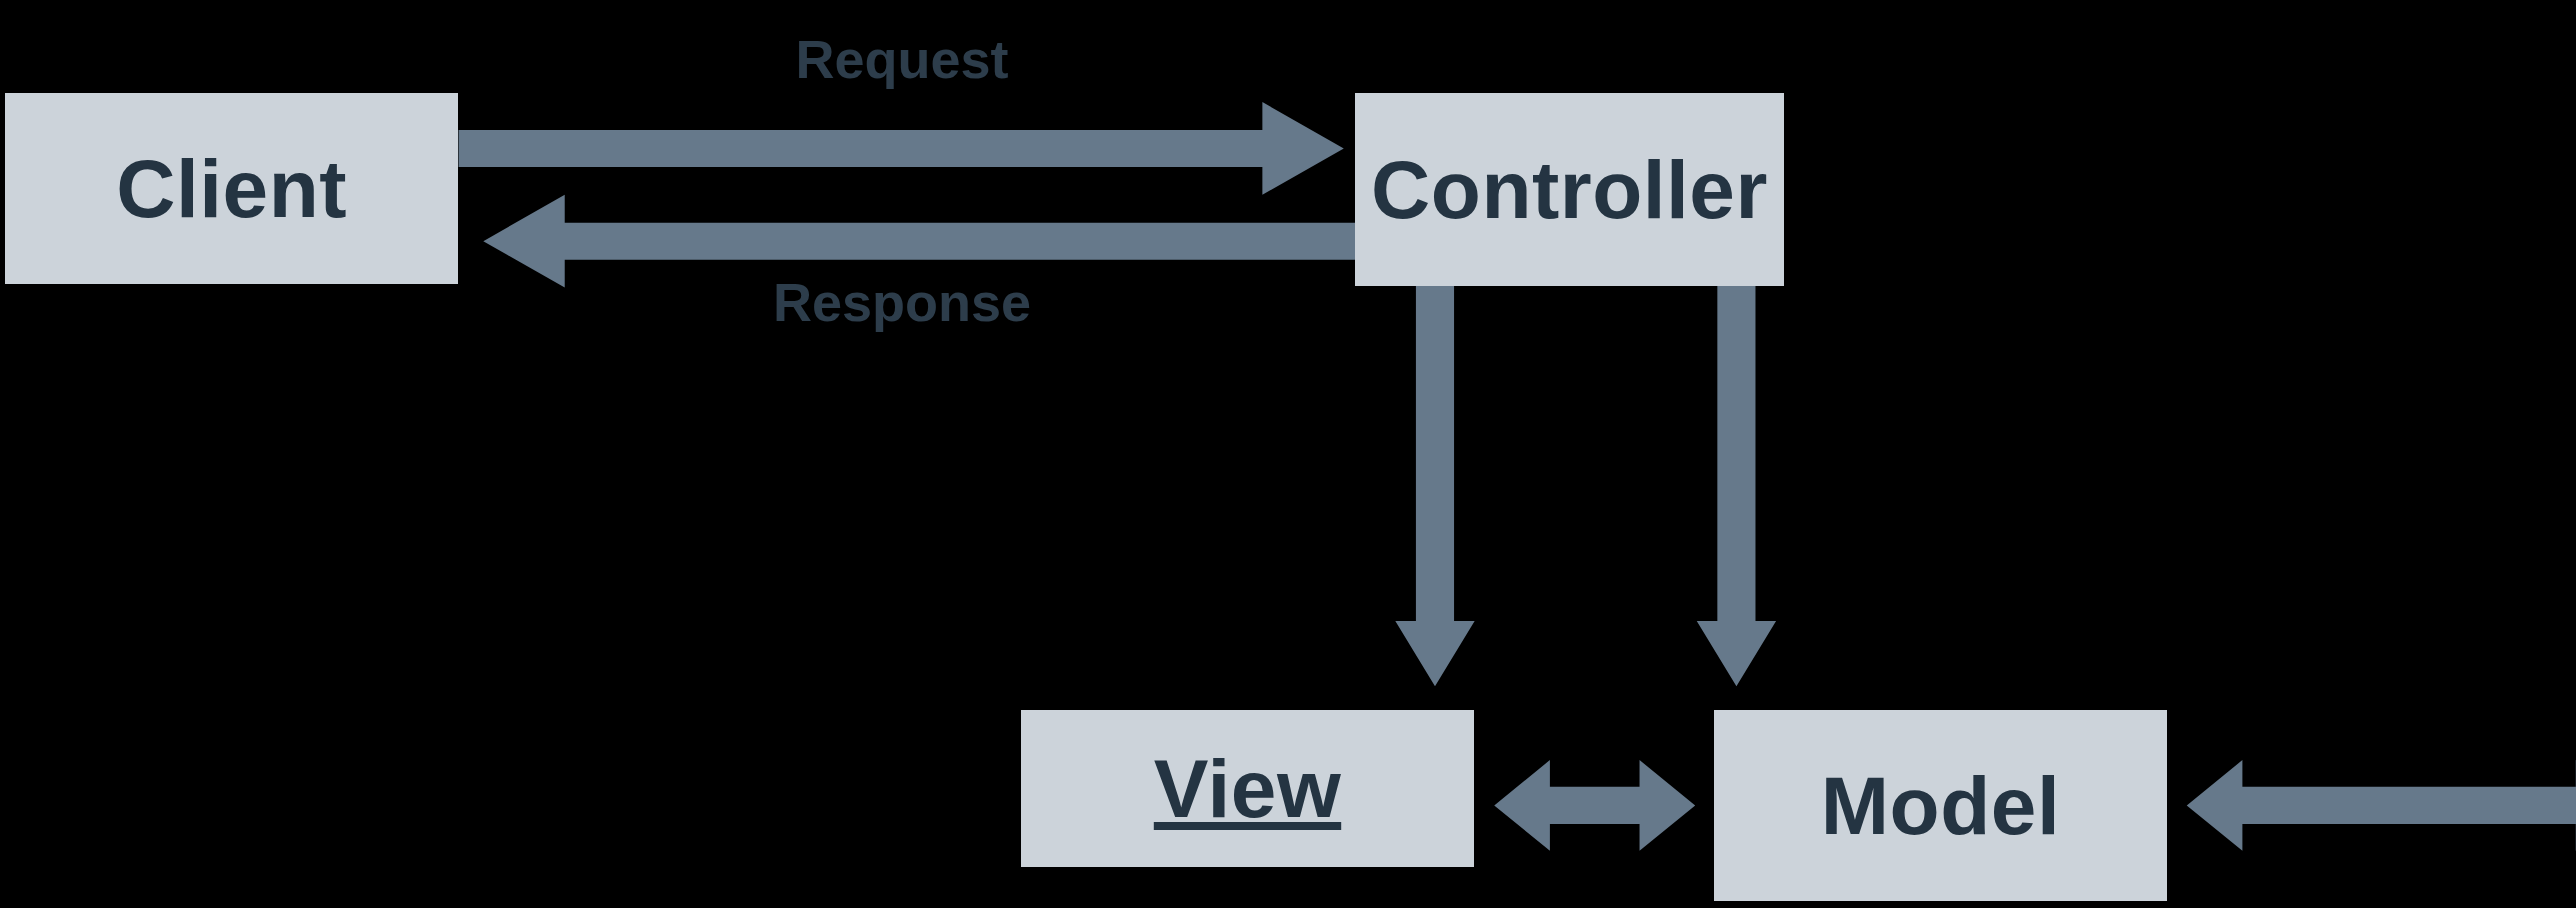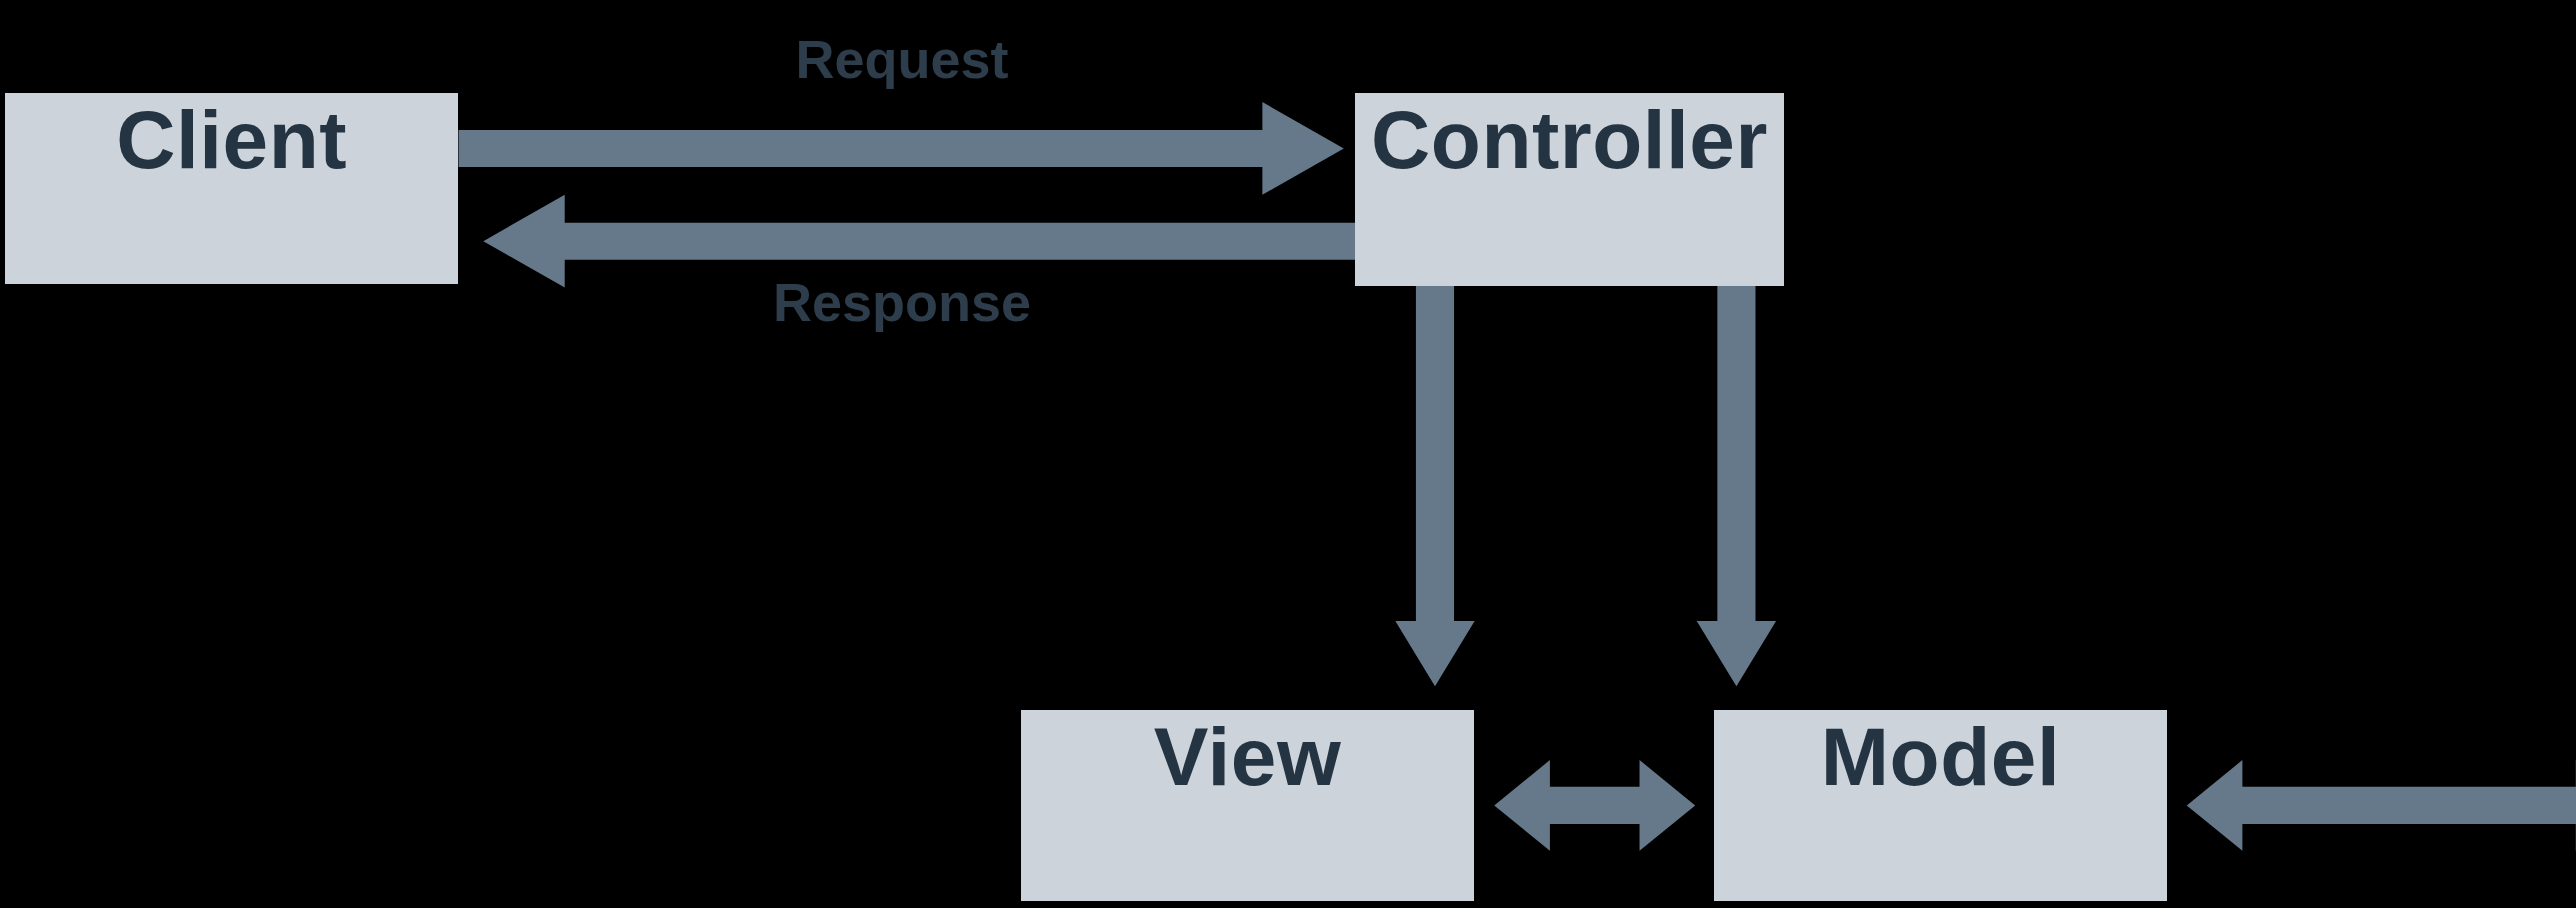--- a/index.html
+++ b/index.html
@@ -13,20 +13,21 @@
     height: 909px;
     background: var(--bg, #000000);
     font-family: "Liberation Sans", sans-serif;
     overflow: hidden;
   }
   .node {
     position: absolute;
     background: var(--node-fill, #ccd3da);
     color: var(--node-text, #243442);
     display: flex;
+    align-items: center;
     justify-content: center;
     font-size: 82px;
     font-weight: 600;
     letter-spacing: 0.5px;
   }
   .edge-label {
     position: absolute;
     color: var(--edge-label, #2d3d4b);
     font-size: 54px;
     font-weight: 700;
@@ -65,21 +66,21 @@
   </svg>
 
   <div class="node" style="left:5.2px; top:93px; width:453px; height:191px;">
     <span>Client</span>
   </div>
 
   <div class="node" style="left:1355px; top:93px; width:429px; height:193px;">
     <span>Controller</span>
   </div>
 
-  <div class="node" style="left:1021px; top:710px; width:453px; height:191px;">
+  <div class="node" style="left:1021px; top:710px; width:453px; height:157px;text-decoration:underline;">
     <span>View</span>
   </div>
 
   <div class="node" style="left:1714px; top:710px; width:453px; height:191px;">
     <span>Model</span>
   </div>
 
   <div class="edge-label" style="left:459px; top:30px; width:886px;">Request</div>
 
   <div class="edge-label" style="left:459px; top:273px; width:886px;">Response</div>

